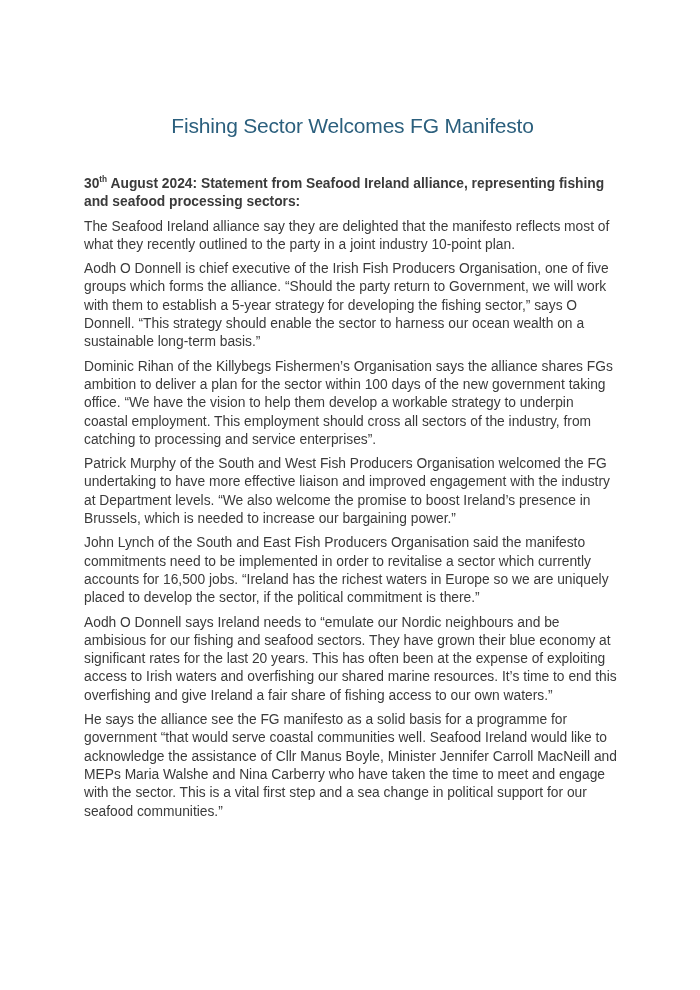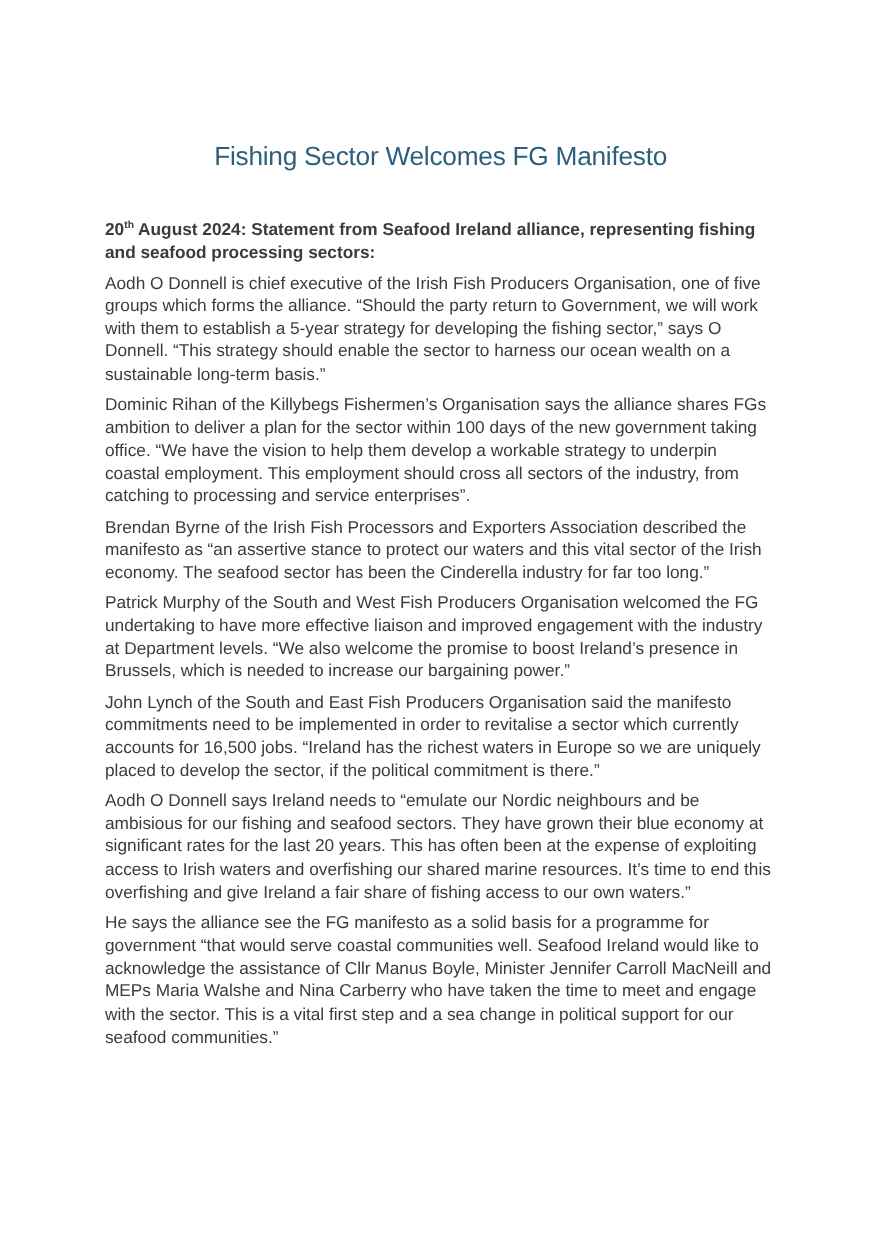--- a/index.html
+++ b/index.html
@@ -55,25 +55,25 @@
   }
 </style>
 </head>
 <body>
 
 <div class="page">
   <div class="content">
 
     <h1 class="doc-title">Fishing Sector Welcomes FG Manifesto</h1>
 
-    <p class="dateline"><span>20</span><sup>th</sup><span> August 2024: Statement from Seafood Ireland alliance, representing fishing and seafood processing sectors:</span></p>
+    <p class="dateline"><span>30</span><sup>th</sup><span> August 2024: Statement from Seafood Ireland alliance, representing fishing and seafood processing sectors:</span></p>
 
+    <p class="body-par">The Seafood Ireland alliance say they are delighted that the manifesto reflects most of what they recently outlined to the party in a joint industry 10-point plan.</p>
     <p class="body-par">Aodh O Donnell is chief executive of the Irish Fish Producers Organisation, one of five groups which forms the alliance. “Should the party return to Government, we will work with them to establish a 5-year strategy for developing the fishing sector,” says O Donnell. “This strategy should enable the sector to harness our ocean wealth on a sustainable long-term basis.”</p>
     <p class="body-par">Dominic Rihan of the Killybegs Fishermen’s Organisation says the alliance shares FGs ambition to deliver a plan for the sector within 100 days of the new government taking office. “We have the vision to help them develop a workable strategy to underpin coastal employment. This employment should cross all sectors of the industry, from catching to processing and service enterprises”.</p>
-    <p class="body-par">Brendan Byrne of the Irish Fish Processors and Exporters Association described the manifesto as “an assertive stance to protect our waters and this vital sector of the Irish economy. The seafood sector has been the Cinderella industry for far too long.”</p>
     <p class="body-par">Patrick Murphy of the South and West Fish Producers Organisation welcomed the FG undertaking to have more effective liaison and improved engagement with the industry at Department levels. “We also welcome the promise to boost Ireland’s presence in Brussels, which is needed to increase our bargaining power.”</p>
     <p class="body-par">John Lynch of the South and East Fish Producers Organisation said the manifesto commitments need to be implemented in order to revitalise a sector which currently accounts for 16,500 jobs. “Ireland has the richest waters in Europe so we are uniquely placed to develop the sector, if the political commitment is there.”</p>
     <p class="body-par">Aodh O Donnell says Ireland needs to “emulate our Nordic neighbours and be ambisious for our fishing and seafood sectors. They have grown their blue economy at significant rates for the last 20 years. This has often been at the expense of exploiting access to Irish waters and overfishing our shared marine resources. It’s time to end this overfishing and give Ireland a fair share of fishing access to our own waters.”</p>
     <p class="body-par">He says the alliance see the FG manifesto as a solid basis for a programme for government “that would serve coastal communities well. Seafood Ireland would like to acknowledge the assistance of Cllr Manus Boyle, Minister Jennifer Carroll MacNeill and MEPs Maria Walshe and Nina Carberry who have taken the time to meet and engage with the sector. This is a vital first step and a sea change in political support for our seafood communities.”</p>
 
 
   </div>
 </div>
 
 </body></html>

